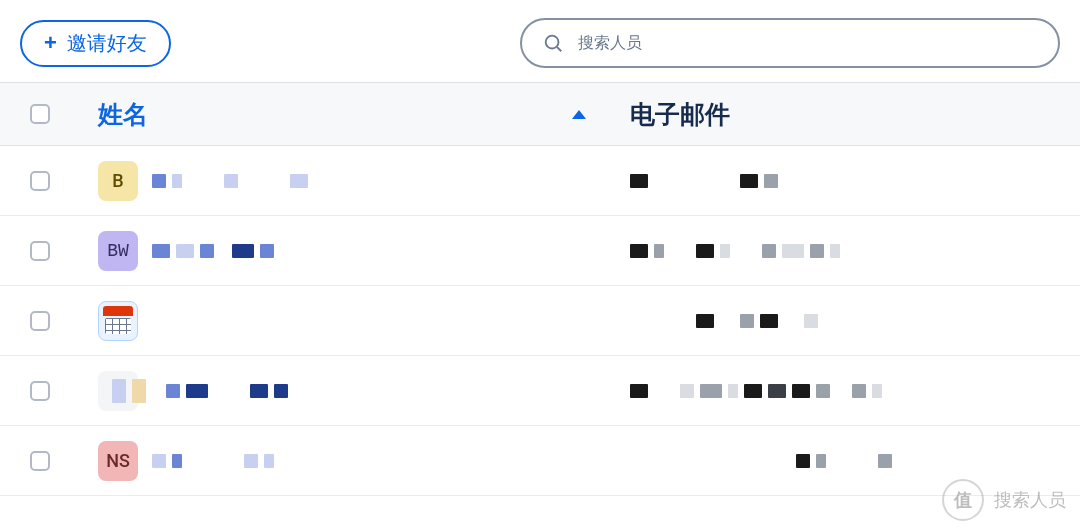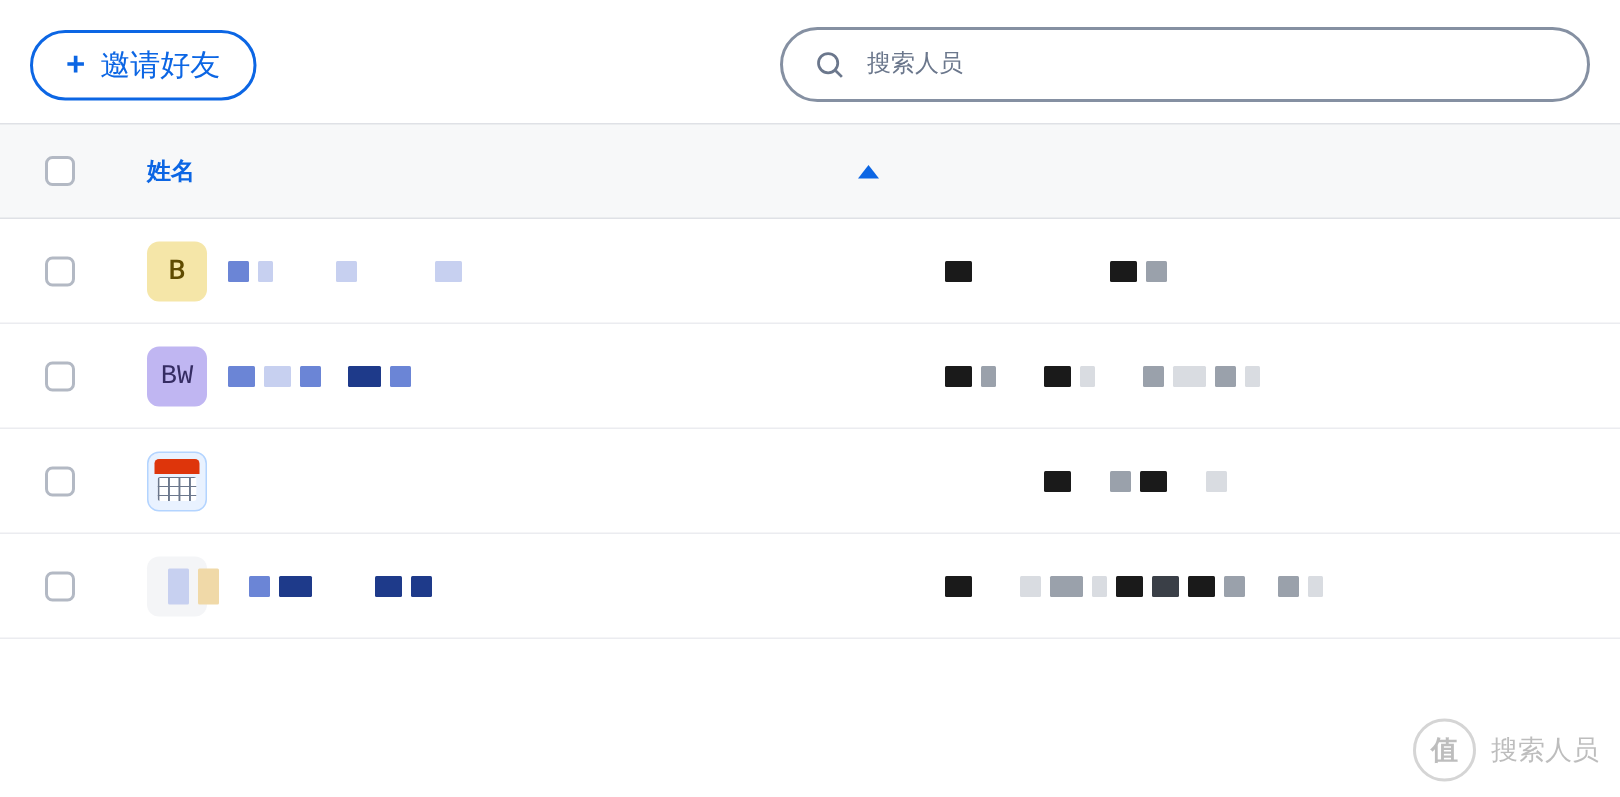--- a/index.html
+++ b/index.html
@@ -92,21 +92,21 @@
     padding-left: 18px;
   }
   .col-email {
     flex: 1 1 auto;
     display: flex;
     align-items: center;
     gap: 10px;
     padding-left: 20px;
   }
   .th {
-    font-size: 16px;
+    font-size: 25px;
     font-weight: 700;
   }
   .th-name {
     color: #0c66e4;
     display: flex;
     align-items: center;
     width: 100%;
     cursor: pointer;
   }
   .th-name .sort-caret {
@@ -222,20 +222,23 @@
 
 <div class="table">
   <div class="thead-row">
     <div class="col-check">
       <div class="chk"></div>
     </div>
     <div class="col-name th th-name">
       <span>姓名</span>
       <span class="sort-caret"></span>
     </div>
+    <div class="col-email th th-email">
+      <span>电子邮件</span>
+    </div>
   </div>
 
   <div class="tbody-row">
     <div class="col-check">
         <div class="chk"></div>
       </div>
     <div class="col-name">
       <div class="avatar av-b">
           <span>B</span>
         </div>
@@ -340,18 +343,44 @@
           <span class="px w16 g3"></span>
           <span class="px w16 k1"></span>
           <span class="px w12 g2"></span>
           <span style="width:10px"></span>
           <span class="px w12 g2"></span>
           <span class="px w8 g1"></span>
       </div>
     </div>
   </div>
 
+  <div class="tbody-row">
+    <div class="col-check">
+        <div class="chk"></div>
+      </div>
+    <div class="col-name">
+      <div class="avatar av-ns">
+          <span>NS</span>
+        </div>
+      <div class="redact">
+        <span class="px w12 b1"></span>
+          <span class="px w8 b2"></span>
+          <span style="width:50px"></span>
+          <span class="px w12 b1"></span>
+          <span class="px w8 b1"></span>
+      </div>
+    </div>
+    <div class="col-email">
+      <div class="redact">
+        <span style="width:160px"></span>
+          <span class="px w12 k1"></span>
+          <span class="px w8 g2"></span>
+          <span style="width:40px"></span>
+          <span class="px w12 g2"></span>
+      </div>
+    </div>
+  </div>
 </div>
 
 <div class="watermark">
   <div class="wm-badge">值</div>
   <span>搜索人员</span>
 </div>
 
 </body></html>

